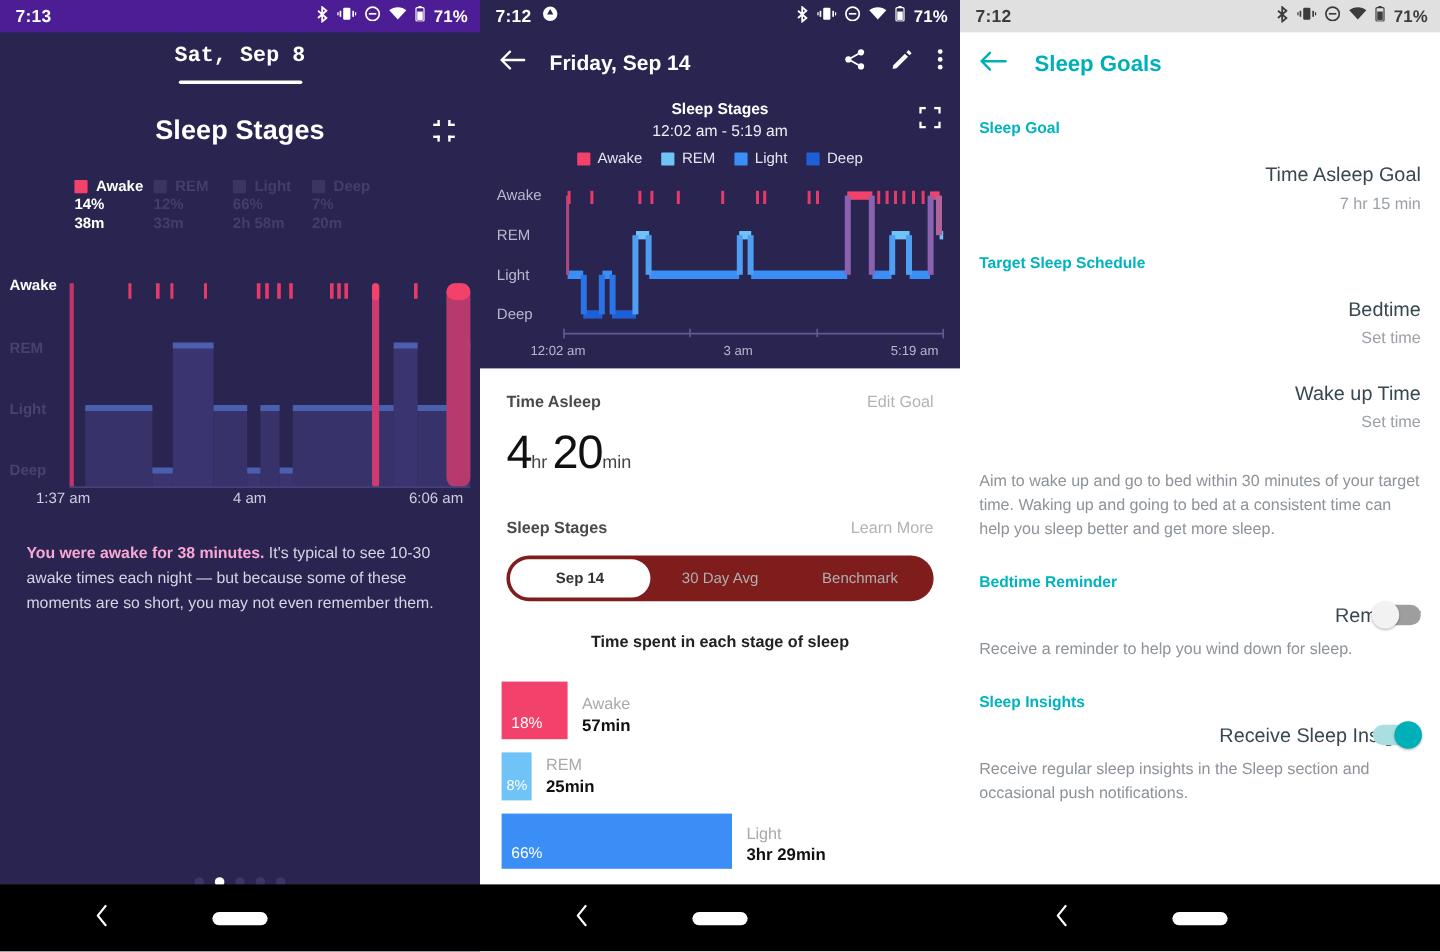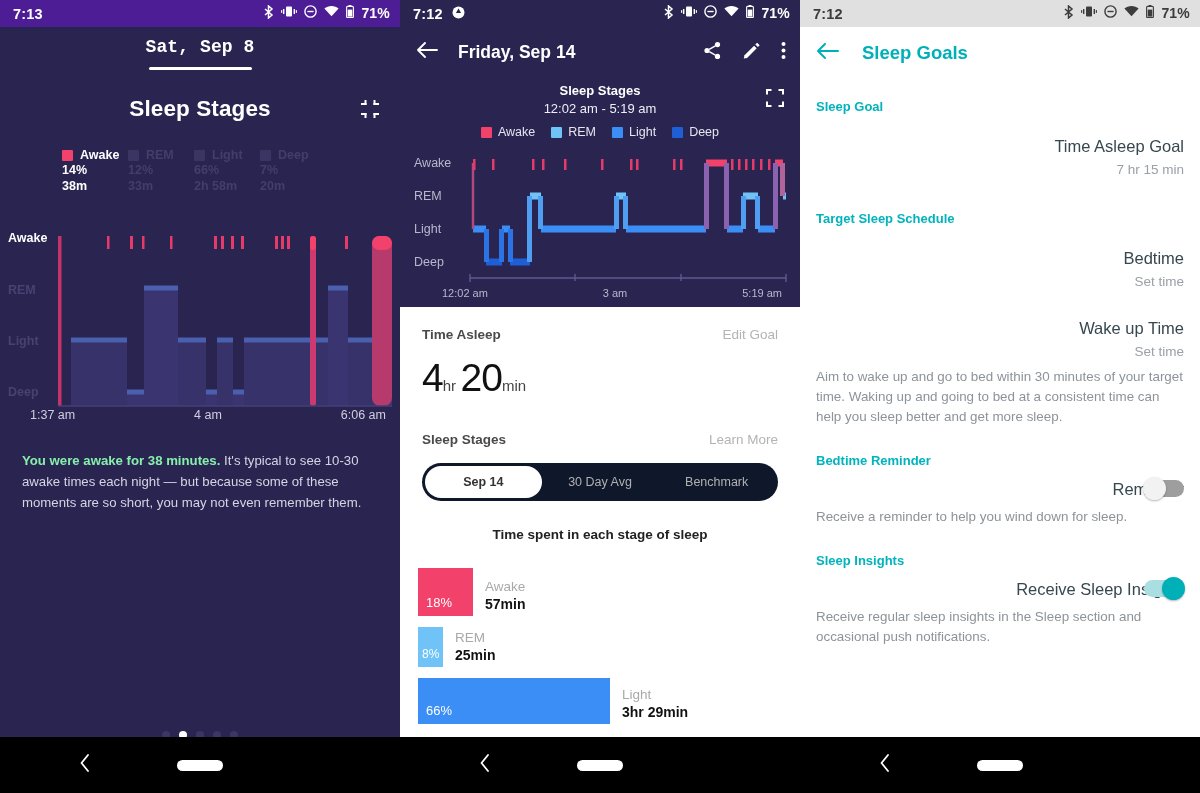--- a/index.html
+++ b/index.html
@@ -64,21 +64,21 @@
   .p1 svg.hyp { position: absolute; left: 0; top: 0; }
   .p1 .xaxis {
     position: absolute; left: 0; right: 0; top: 196px;
     display: flex; justify-content: space-between;
     padding: 0 14px 0 30px; font-size: 12.5px; color: #cfcde0; font-weight: normal;
   }
   .p1 .note {
     margin: 42px 22px 0 22px; font-size: 13.2px; line-height: 21px;
     color: #d6d4e4;
   }
-  .p1 .note b { color: #86efac; }
+  .p1 .note b { color: #f9a8d4; }
   .p1 .dots {
     position: absolute; left: 0; right: 0; bottom: 54px;
     display: flex; justify-content: center; gap: 9px;
   }
   .p1 .dot { width: 8px; height: 8px; border-radius: 50%; background: #3b3568; }
   .p1 .dot.on { background: #ffffff; }
 
   
   .p2 { background: #ffffff; }
   .p2 .topdark { background: #2a2450; color: #fff; padding-bottom: 8px; }
@@ -112,21 +112,21 @@
   .p2 .sect { padding: 0 22px; }
   .p2 .rowhead {
     display: flex; justify-content: space-between; align-items: baseline;
   }
   .p2 .rowhead .lbl { font-size: 13.5px; color: #4a4a4a; font-weight: bold; }
   .p2 .rowhead .act { font-size: 13.5px; color: #b3b3b3; }
   .p2 .bigval { margin-top: 14px; color: #111; }
   .p2 .bigval .n { font-size: 39px; font-weight: normal; letter-spacing: -1px; }
   .p2 .bigval .u { font-size: 15px; color: #444; }
   .p2 .segmented {
-    margin: 16px 22px 0; background: #0f172a; border-radius: 22px;
+    margin: 16px 22px 0; background: #7f1d1d; border-radius: 22px;
     display: flex; height: 38px; align-items: flex-start; padding: 3px;
   }
   .p2 .seg {
     flex: 1; text-align: center; font-size: 12.5px; color: #b0b0b0;
     line-height: 32px; border-radius: 20px; font-weight: normal;
   }
   .p2 .seg.active { background: #ffffff; color: #333; font-weight: bold; }
   .p2 .spenttitle {
     text-align: center; margin-top: 26px; font-size: 13.5px;
     font-weight: bold; color: #222;
@@ -149,21 +149,21 @@
   .p3 .appbar3 .back { margin-right: 22px; }
   .p3 .appbar3 .t { font-size: 18.5px; color: #00b0b9; font-weight: bold; }
   .p3 .body { padding: 0 16px; }
   .p3 .sechdr {
     color: #00b3bd; font-size: 13px; font-weight: bold; margin-top: 26px;
   }
   .p3 .item { margin-top: 21px; position: relative; text-align: right; }
   .p3 .item .ti { font-size: 16.5px; color: #37474f; line-height: 22px; }
   .p3 .item .sub { font-size: 13.5px; color: #9aa0a6; margin-top: 3px; line-height: 19px; }
   .p3 .para {
-    font-size: 13.4px; color: #8d9399; line-height: 20px; margin-top: 6px;
+    font-size: 13.4px; color: #8d9399; line-height: 20px; margin-top: 30px;
   }
   .p3 .toggle {
     position: absolute; right: 0; top: 2px;
     width: 40px; height: 17px; border-radius: 9px;
   }
   .p3 .toggle .knob {
     position: absolute; top: -3px; width: 23px; height: 23px;
     border-radius: 50%;
   }
   .p3 .toggle.off { background: #9e9e9e; }

